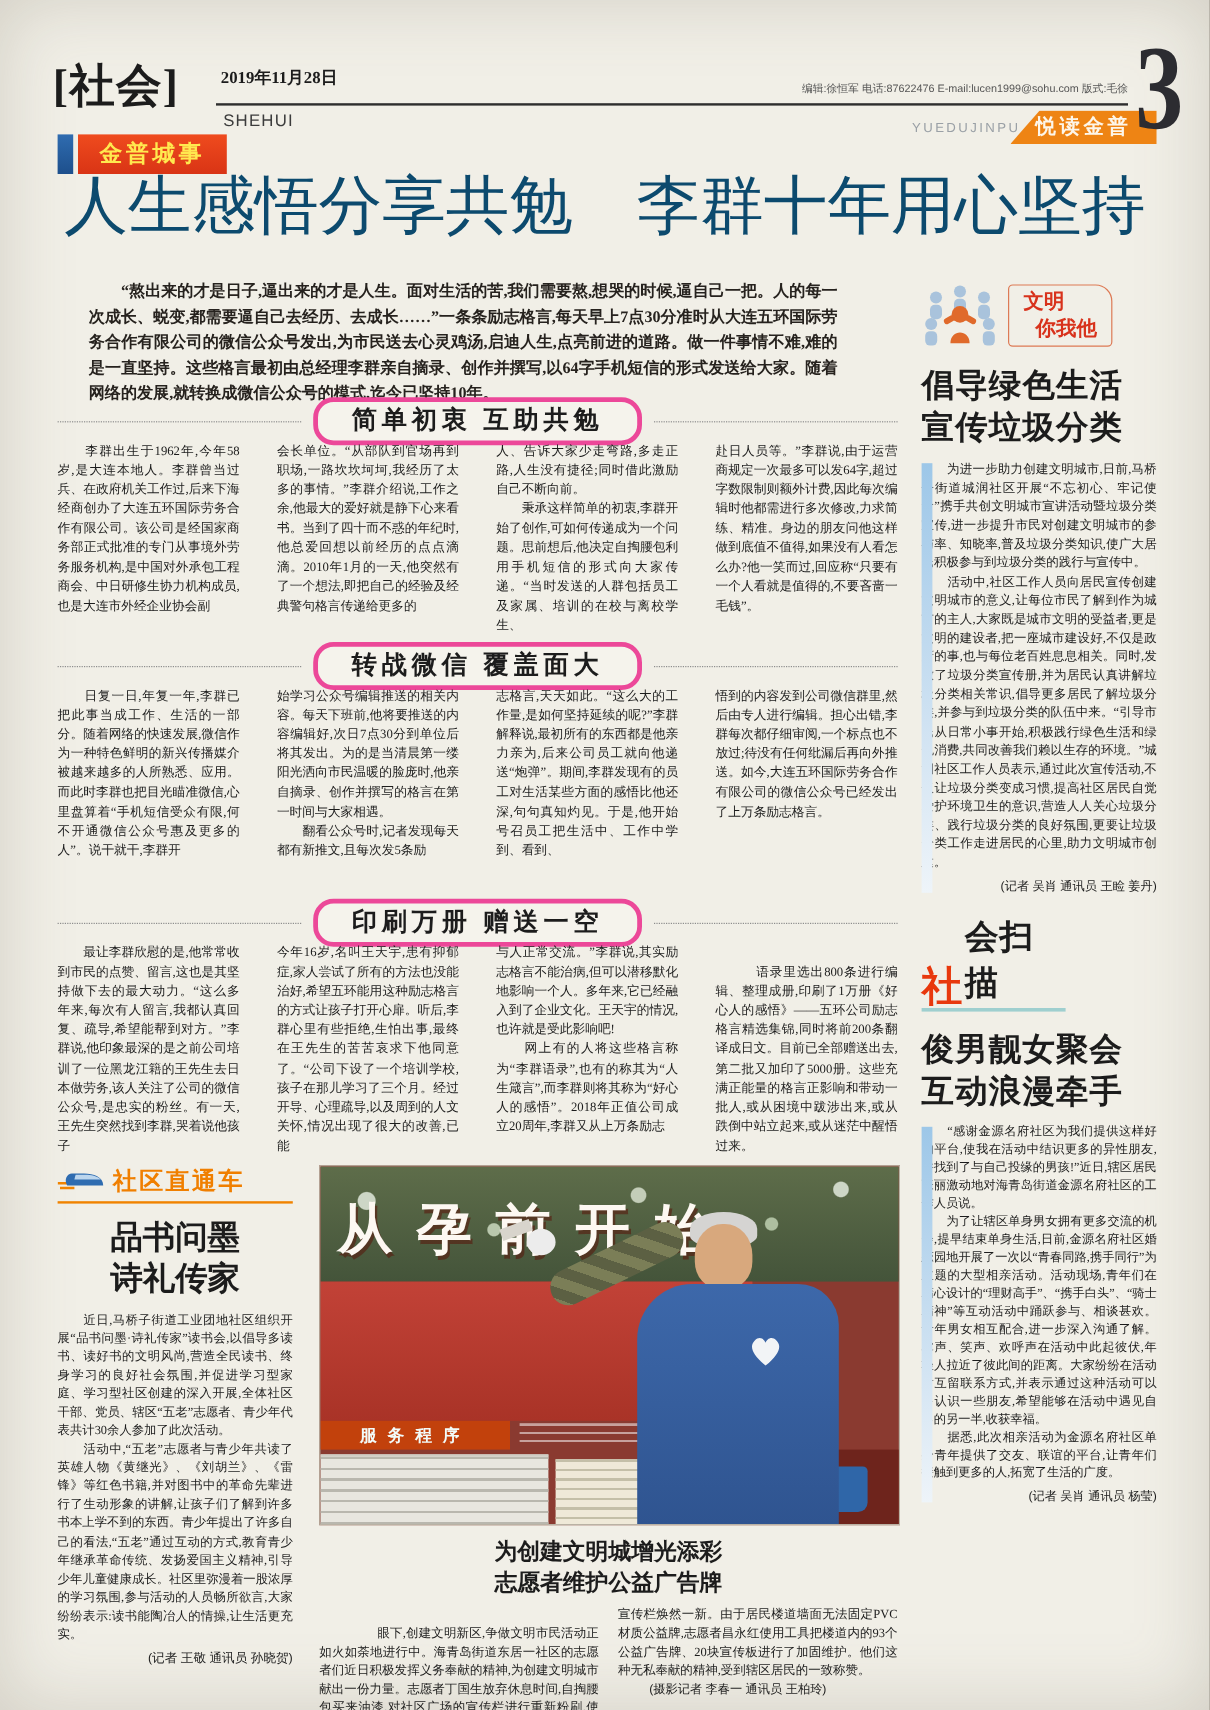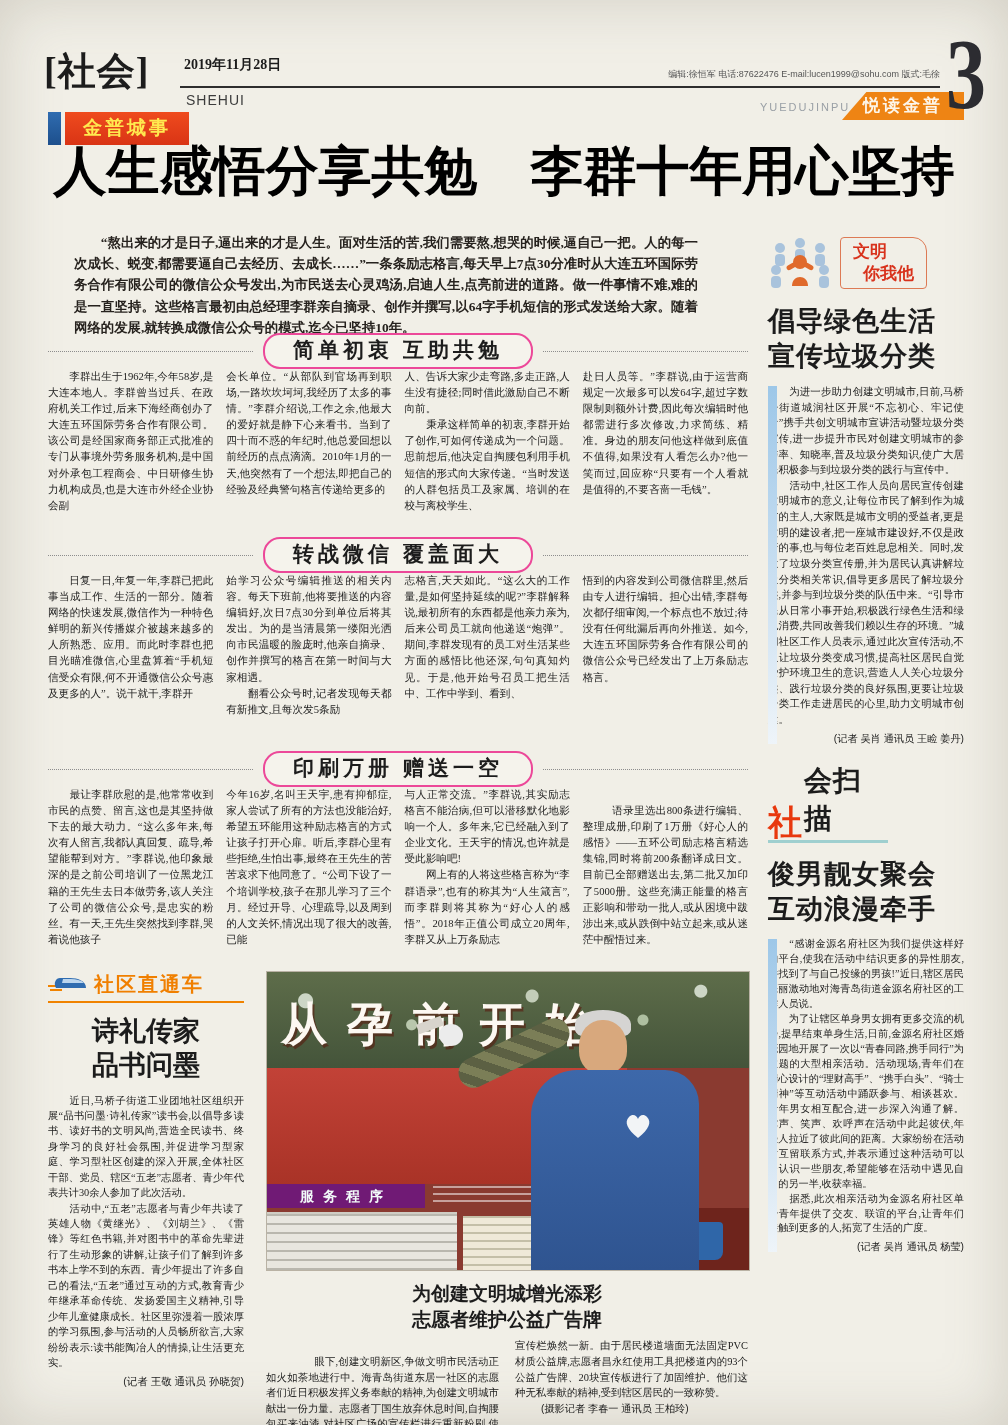--- a/index.html
+++ b/index.html
@@ -20,31 +20,31 @@
           clip-path:polygon(20% 0,100% 0,100% 100%,0 100%);}
   .pagenum{position:absolute;right:22px;top:24px;font-size:100px;line-height:1;font-weight:bold;
            color:#2c2c31;transform:scaleX(.8);transform-origin:right top;}
 
   
   .tag-banner{position:absolute;left:48px;top:112px;display:flex;align-items:stretch;}
   .tag-blue{width:13px;background:linear-gradient(180deg,#2f6cb0,#1d4f8c);margin-right:4px;}
   .tag-red{background:linear-gradient(180deg,#ef4b1e,#d93415);color:#ffe94f;font-weight:bold;
            font-size:19px;letter-spacing:3px;padding:3px 18px 4px;}
   .headline{position:absolute;left:46px;top:136px;width:916px;text-align:center;font-size:53px;
-            font-weight:700;letter-spacing:0px;color:#000000;}
+            font-weight:400;letter-spacing:0px;color:#0c4a6e;}
   .lede{position:absolute;left:74px;top:232px;width:624px;font-size:13.4px;line-height:1.58;
         font-weight:600;text-align:justify;white-space:pre-wrap;color:#26221e;}
 
   
   .main{position:absolute;left:48px;top:333px;width:700px;}
   .subhead-row{display:flex;align-items:center;gap:10px;height:36px;}
   .dotline{flex:1;border-top:1.5px dotted #8d8d8d;height:0;}
-  .pill{border:2px solid #ec4899;border-radius:17px;background:#f5f3ec;padding:1px 28px 3px;
+  .pill{border:4px solid #ec4899;border-radius:17px;background:#f5f3ec;padding:1px 28px 3px;
         font-size:21px;font-weight:bold;letter-spacing:4px;white-space:nowrap;}
-  .cols{display:flex;gap:13px;overflow:hidden;font-family:Liberation Serif, serif;}
+  .cols{display:flex;gap:31px;overflow:hidden;font-family:Liberation Serif, serif;}
   .cols .col{flex:1;font-size:10.6px;line-height:1.52;text-align:justify;white-space:pre-wrap;}
   .sec1 .cols{height:168px;} .sec2 .cols{height:178px;} .sec3 .cols{height:176px;}
   .byline{text-align:right;font-size:10.5px;margin-top:5px;color:#222;}
 
   
   .bottom-row{display:flex;gap:22px;margin-top:8px;}
   .community{width:196px;}
   .comm-banner{display:flex;align-items:center;gap:6px;border-bottom:2px solid #f08300;padding-bottom:3px;}
   .comm-banner-label{color:#f07f00;font-weight:bold;font-size:20px;letter-spacing:2px;}
   .comm-headline{text-align:center;font-size:27px;font-weight:900;line-height:1.25;margin:12px 0 10px;}
@@ -57,21 +57,21 @@
        radial-gradient(circle at 8% 30%,#cdd6c6 0 7px,transparent 8px),
        radial-gradient(circle at 30% 55%,#b9c7ad 0 5px,transparent 6px),
        radial-gradient(circle at 55% 25%,#c3cdb8 0 6px,transparent 7px),
        radial-gradient(circle at 78% 50%,#aebfa0 0 5px,transparent 6px),
        radial-gradient(circle at 90% 20%,#cdd6c6 0 6px,transparent 7px),
        linear-gradient(180deg,#5e6d4a,#44543a);}
   .ph-board{position:absolute;left:0;top:96px;width:360px;height:116px;
      background:linear-gradient(180deg,#c24237,#a93327);}
   .ph-board-text{position:absolute;left:14px;top:22px;font-size:46px;font-weight:900;color:#fdf8f2;
      letter-spacing:20px;text-shadow:2px 3px 0 rgba(90,20,10,.55);white-space:nowrap;}
-  .ph-strip{position:absolute;left:0;top:212px;width:158px;height:24px;background:#701a75;color:#f2fbf9;
+  .ph-strip{position:absolute;left:0;top:212px;width:158px;height:24px;background:#c2410c;color:#f2fbf9;
      font-size:14px;font-weight:bold;letter-spacing:9px;line-height:24px;text-align:center;}
   .ph-lines{position:absolute;left:166px;top:214px;width:150px;height:20px;
      background:repeating-linear-gradient(180deg,rgba(255,255,255,.75) 0 2px,transparent 2px 7px);opacity:.7;}
   .ph-panel{position:absolute;left:0;top:240px;width:190px;height:58px;background:#e8e6df;
      background-image:repeating-linear-gradient(180deg,#b9b7ae 0 2px,transparent 2px 9px);
      border-top:2px solid #cfcdc4;}
   .ph-panel2{position:absolute;left:196px;top:244px;width:110px;height:54px;background:#efe9d8;
      background-image:repeating-linear-gradient(180deg,#c4bfa8 0 2px,transparent 2px 8px);}
   .ph-table{position:absolute;right:0;top:236px;width:190px;height:62px;background:#6e241c;}
   .ph-bowl{position:absolute;right:110px;top:246px;width:64px;height:26px;background:#e8e8e4;border-radius:50%;}
@@ -182,22 +182,22 @@
         <div class="comm-banner">
           <svg width="40" height="22" viewBox="0 0 40 22">
             <path d="M2 16 L14 16" stroke="#f08300" stroke-width="2"></path>
             <path d="M0 12 L12 12" stroke="#f08300" stroke-width="2"></path>
             <path d="M38 14 C38 7 30 4 22 4 L12 4 C8 4 5 9 8 14 Z" fill="#2f6cb0"></path>
             <path d="M36 9 C33 6 28 5 23 5 L15 5 L14 9 Z" fill="#bcd6ee"></path>
           </svg>
           <span class="comm-banner-label sans">社区直通车</span>
         </div>
         <div class="comm-headline sans">
+          <div>品书问墨</div>
           <div>诗礼传家</div>
-          <div>品书问墨</div>
         </div>
         <div class="comm-body">　　近日,马桥子街道工业团地社区组织开展“品书问墨·诗礼传家”读书会,以倡导多读书、读好书的文明风尚,营造全民读书、终身学习的良好社会氛围,并促进学习型家庭、学习型社区创建的深入开展,全体社区干部、党员、辖区“五老”志愿者、青少年代表共计30余人参加了此次活动。
 　　活动中,“五老”志愿者与青少年共读了英雄人物《黄继光》、《刘胡兰》、《雷锋》等红色书籍,并对图书中的革命先辈进行了生动形象的讲解,让孩子们了解到许多书本上学不到的东西。青少年提出了许多自己的看法,“五老”通过互动的方式,教育青少年继承革命传统、发扬爱国主义精神,引导少年儿童健康成长。社区里弥漫着一股浓厚的学习氛围,参与活动的人员畅所欲言,大家纷纷表示:读书能陶冶人的情操,让生活更充实。</div>
         <div class="byline sans">(记者 王敬 通讯员 孙晓贺)</div>
       </div>
 
       <div class="photo-wrap">
         <div class="photo">
           <div class="ph-trees"></div>
           <div class="ph-board"></div>

